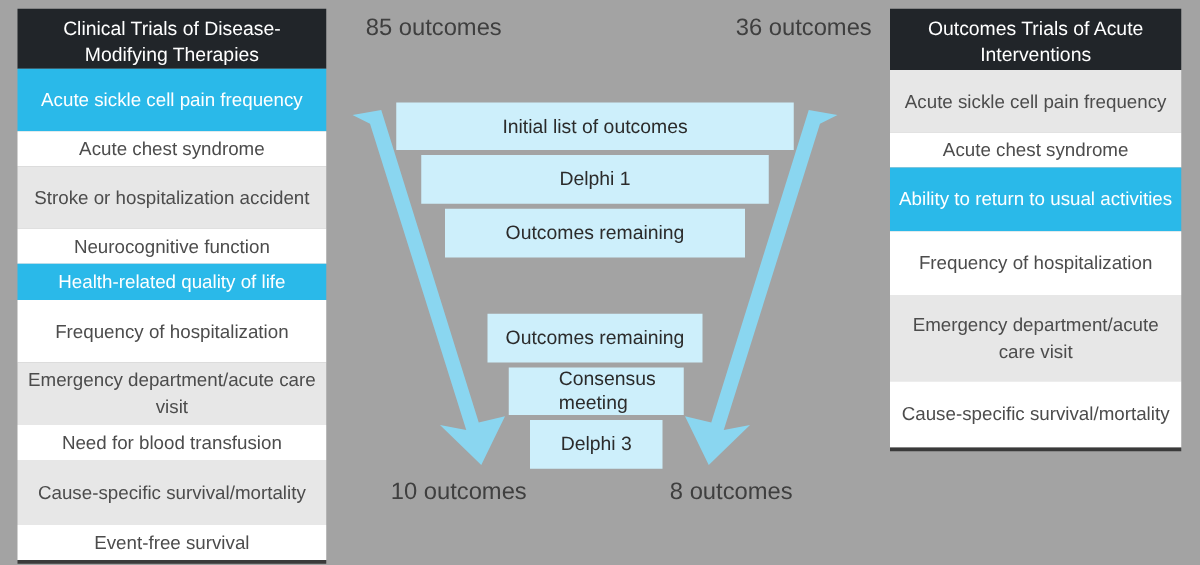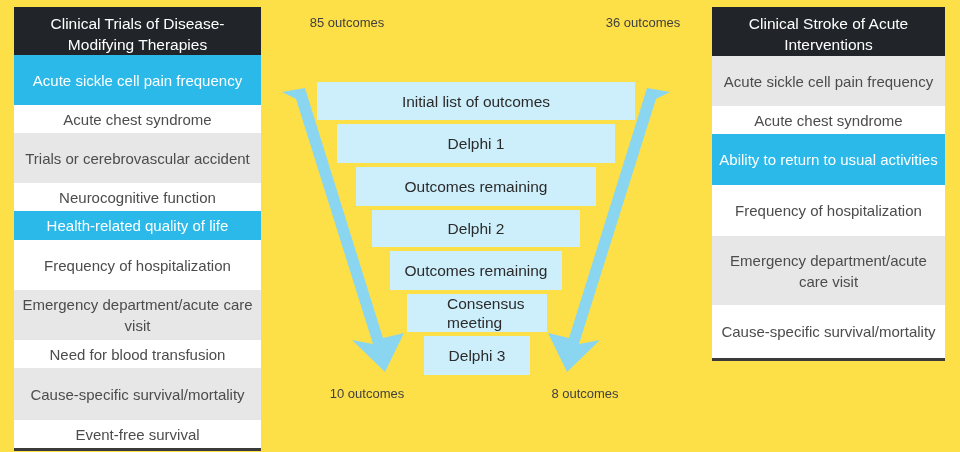--- a/index.html
+++ b/index.html
@@ -11,21 +11,21 @@
     width: 960px;
     height: 452px;
     font-family: "Liberation Sans", sans-serif;
     color: #3f3f3f;
     overflow: hidden;
   }
   #stage {
     position: relative;
     width: 960px;
     height: 452px;
-    background: #fde047;
+    background: #a3a3a3;
   }
 
   
   .outcome-table {
     position: absolute;
     box-sizing: border-box;
   }
   #left-table  { left: 14px;  top: 7px;  width: 247px; }
   #right-table { left: 712px; top: 7px;  width: 233px; }
 
@@ -81,21 +81,21 @@
     align-items: center;
     justify-content: center;
     text-align: left;
     box-sizing: border-box;
   }
 
   
   .count-label {
     position: absolute;
     text-align: center;
-    font-size: 13px;
+    font-size: 19px;
     line-height: 21px;
     color: #3f3f3f;
   }
   #count-tl { left: 292px; top: 12px;  width: 110px; }
   #count-tr { left: 588px; top: 12px;  width: 110px; }
   #count-bl { left: 312px; top: 383px; width: 110px; }
   #count-br { left: 530px; top: 383px; width: 110px; }
 </style>
 </head>
 <body>
@@ -105,21 +105,21 @@
   <div class="outcome-table" id="left-table">
     <div class="table-header">Clinical Trials of Disease-Modifying Therapies</div>
 
     <div class="outcome-row shade-blue" style="height:50px">
         <span>Acute sickle cell pain frequency</span>
       </div>
     <div class="outcome-row shade-white" style="height:28px">
         <span>Acute chest syndrome</span>
       </div>
     <div class="outcome-row shade-gray" style="height:50px">
-        <span>Trials or cerebrovascular accident</span>
+        <span>Stroke or hospitalization accident</span>
       </div>
     <div class="outcome-row shade-white" style="height:28px">
         <span>Neurocognitive function</span>
       </div>
     <div class="outcome-row shade-blue" style="height:29px">
         <span>Health-related quality of life</span>
       </div>
     <div class="outcome-row shade-white" style="height:50px">
         <span>Frequency of hospitalization</span>
       </div>
@@ -133,21 +133,21 @@
         <span>Cause-specific survival/mortality</span>
       </div>
     <div class="outcome-row shade-white" style="height:28px">
         <span>Event-free survival</span>
       </div>
 
     <div class="table-rule"></div>
   </div>
 
   <div class="outcome-table" id="right-table">
-    <div class="table-header">Clinical Stroke of Acute Interventions</div>
+    <div class="table-header">Outcomes Trials of Acute Interventions</div>
 
     <div class="outcome-row shade-gray" style="height:50px">
         <span>Acute sickle cell pain frequency</span>
       </div>
     <div class="outcome-row shade-white" style="height:28px">
         <span>Acute chest syndrome</span>
       </div>
     <div class="outcome-row shade-blue" style="height:51px">
         <span>Ability to return to usual activities</span>
       </div>
@@ -172,23 +172,20 @@
   </svg>
 
   <div class="funnel-bar" style="left:317px; top:82px;  width:318px; height:38px;">
       <span>Initial list of outcomes</span>
     </div>
   <div class="funnel-bar" style="left:337px; top:124px; width:278px; height:39px;">
       <span>Delphi 1</span>
     </div>
   <div class="funnel-bar" style="left:356px; top:167px; width:240px; height:39px;">
       <span>Outcomes remaining</span>
-    </div>
-  <div class="funnel-bar" style="left:372px; top:210px; width:208px; height:37px;">
-      <span>Delphi 2</span>
     </div>
   <div class="funnel-bar" style="left:390px; top:251px; width:172px; height:39px;">
       <span>Outcomes remaining</span>
     </div>
   <div class="funnel-bar" style="left:407px; top:294px; width:140px; height:38px;padding-left:40px;">
       <span>Consensus meeting</span>
     </div>
   <div class="funnel-bar" style="left:424px; top:336px; width:106px; height:39px;">
       <span>Delphi 3</span>
     </div>

